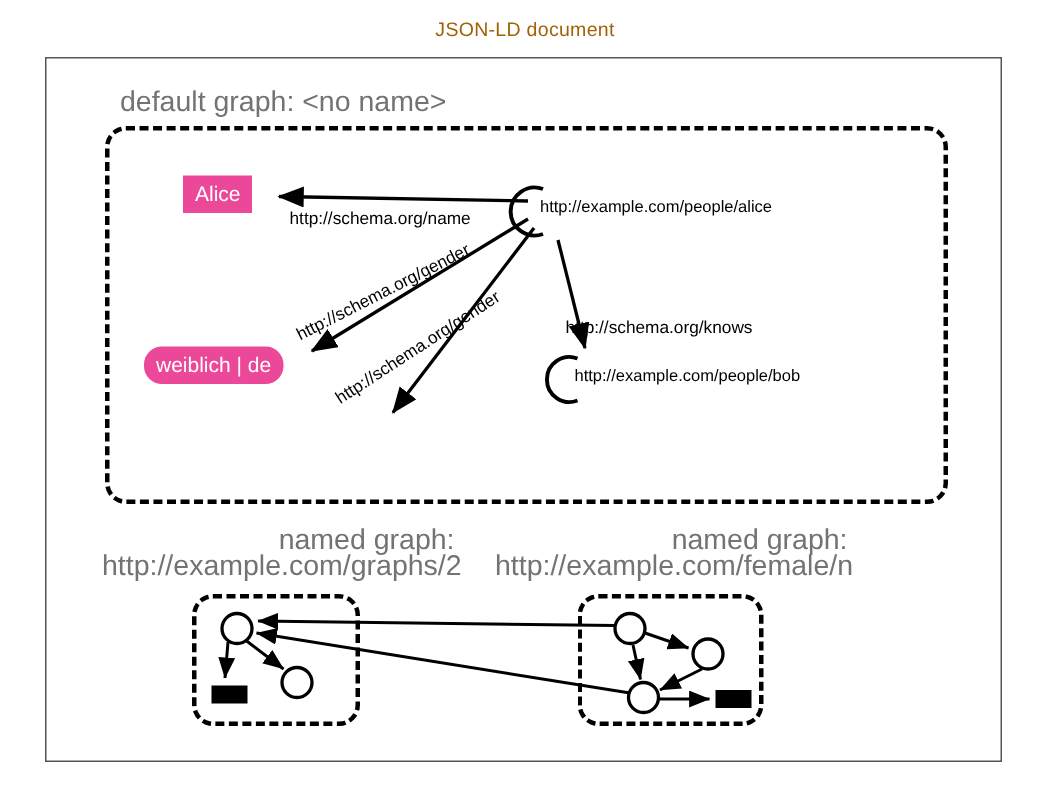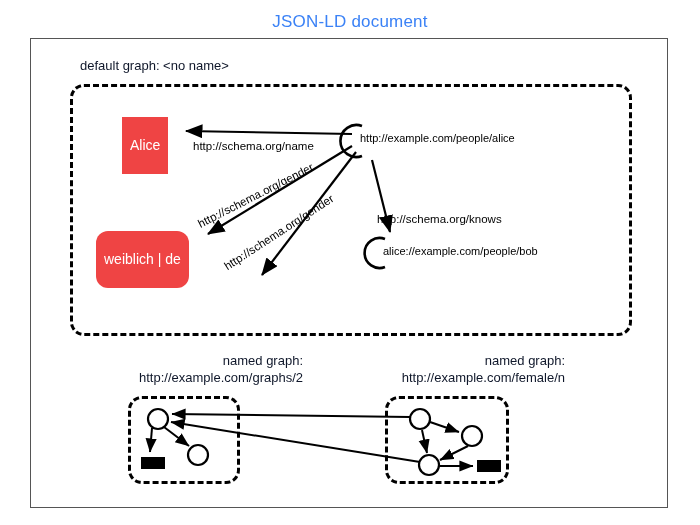--- a/index.html
+++ b/index.html
@@ -18,22 +18,22 @@
     position: absolute;
     left: 0; top: 0;
     width: 700px; height: 525px;
   }
   .title {
     position: absolute;
     left: 0;
     top: 12px;
     width: 700px;
     text-align: center;
-    font-size: 17px;
-    color: #3b82f6;
+    font-size: 13px;
+    color: #a16207;
     letter-spacing: 0.2px;
   }
   .outer-box {
     position: absolute;
     left: 30px;
     top: 38px;
     width: 638px;
     height: 470px;
     border: 1px solid #555555;
     background: #ffffff;
@@ -46,22 +46,22 @@
     box-sizing: border-box;
   }
   #default-graph-box {
     left: 70px;
     top: 84px;
     width: 562px;
     height: 252px;
   }
   .graph-label {
     position: absolute;
-    font-size: 13px;
-    color: #0f172a;
+    font-size: 19px;
+    color: #737373;
     white-space: nowrap;
   }
   #default-graph-label {
     left: 80px;
     top: 58px;
   }
   .ng-label {
     text-align: right;
     line-height: 17px;
   }
@@ -70,24 +70,24 @@
     top: 352px;
     width: 235px;
   }
   #ngn-label {
     left: 330px;
     top: 352px;
     width: 235px;
   }
   .literal {
     position: absolute;
-    background: #ef4444;
+    background: #ec4899;
     color: #ffffff;
     font-size: 14px;
-    padding: 20px 8px;
+    padding: 4px 8px;
     white-space: nowrap;
     box-sizing: border-box;
     line-height: 17px;
   }
   #lit-alice { left: 122px; top: 117px; }
   #lit-weiblich { left: 96px; top: 231px; border-radius: 12px; }
   #lit-female { left: 172px; top: 275px; }
 
   .node-label {
     position: absolute;
@@ -155,21 +155,21 @@
   <div class="outer-box"></div>
 
   <div class="graph-label" id="default-graph-label">default graph: &lt;no name&gt;</div>
 
   <div class="dashed-box" id="default-graph-box"></div>
 
   <div class="literal" id="lit-alice">Alice</div>
   <div class="literal" id="lit-weiblich">weiblich | de</div>
 
   <div class="node-label" id="node-alice-label">http://example.com/people/alice</div>
-  <div class="node-label" id="node-bob-label">alice://example.com/people/bob</div>
+  <div class="node-label" id="node-bob-label">http://example.com/people/bob</div>
 
   <div class="edge-label" id="edge-name-label">http://schema.org/name</div>
   <div class="edge-label" id="edge-knows-label">http://schema.org/knows</div>
   <div class="edge-label" id="edge-gender-de-label">http://schema.org/gender</div>
   <div class="edge-label" id="edge-gender-en-label">http://schema.org/gender</div>
 
   <div class="graph-label ng-label" id="ng1-label">
     <div>named graph:</div>
     <div>http://example.com/graphs/2</div>
   </div>

